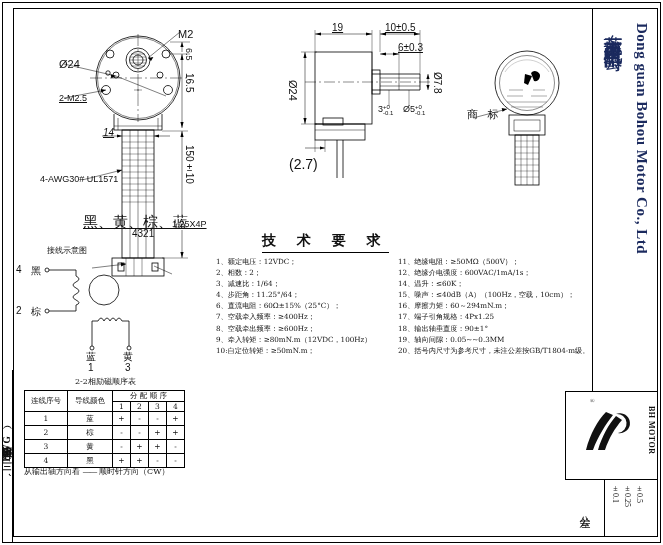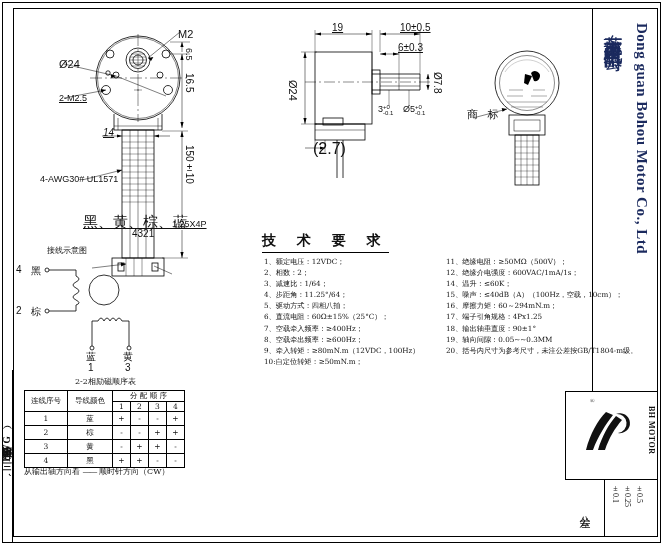--- a/index.html
+++ b/index.html
@@ -76,21 +76,21 @@
 
   
   .tech-title{
     position:absolute;left:262px;top:232px;font-size:14px;font-weight:bold;
     letter-spacing:8px;font-family:"DejaVu Serif",serif;
     border-bottom:1.5px solid #000;padding-bottom:2px;
   }
   .tech-col{position:absolute;font-size:7.2px;line-height:11.1px;font-family:"DejaVu Serif",serif;white-space:nowrap;}
   .tech-col.left{left:216px;top:256px;}
   .tech-col.right{left:398px;top:256px;}
-  .tech-col div{height:11.1px;margin-left:48px;}
+  .tech-col div{height:11.1px;}
 
   
   .wire-cap{position:absolute;left:47px;top:245px;font-size:8px;font-family:"DejaVu Serif",serif;}
 
   
   .seq-cap{position:absolute;left:75px;top:376px;font-size:8px;font-family:"DejaVu Serif",serif;}
   table.seq{
     position:absolute;left:24px;top:390px;border-collapse:collapse;
     font-size:7.5px;font-family:"DejaVu Serif",serif;
   }
@@ -277,25 +277,25 @@
       <line x1="20" y1="130" x2="40" y2="130" stroke-width="0.5"></line>
       <path d="M40 130 l-5 -1.6 l0 3.2 z" fill="#000" stroke="none"></path>
       <line x1="30" y1="122" x2="30" y2="134" stroke-width="0.4"></line>
       <line x1="40" y1="122" x2="40" y2="134" stroke-width="0.4"></line>
 
       <line x1="104" y1="72" x2="104" y2="88" stroke-width="0.4"></line>
       <line x1="124" y1="72" x2="124" y2="88" stroke-width="0.4"></line>
     </g>
   </svg>
   <span class="lbl u" style="left:332px;top:22px;font-size:10px;">19</span>
-  <span class="lbl u" style="left:385px;top:22px;font-size:10px;margin-left:15px;">10±0.5</span>
+  <span class="lbl u" style="left:385px;top:22px;font-size:10px;">10±0.5</span>
   <span class="lbl u" style="left:398px;top:42px;font-size:10px;">6±0.3</span>
   <span class="lbl" style="left:287px;top:80px;writing-mode:vertical-rl;font-size:11px;">Ø24</span>
   <span class="lbl" style="left:432px;top:72px;writing-mode:vertical-rl;font-size:10px;">Ø7.8</span>
-  <span class="lbl" style="left:289px;top:140px;font-size:16px;margin-left:24px;">(2.7)</span>
+  <span class="lbl" style="left:289px;top:156px;font-size:14px;">(2.7)</span>
   <span class="lbl" style="left:378px;top:104px;font-size:9px;">
     <span>3</span><span style="display:inline-block;vertical-align:middle;line-height:6px;font-size:6px;"><span>+0</span><br><span>-0.1</span></span>
   </span>
   <span class="lbl" style="left:403px;top:104px;font-size:9px;">
     <span>Ø5</span><span style="display:inline-block;vertical-align:middle;line-height:6px;font-size:6px;"><span>+0</span><br><span>-0.1</span></span>
   </span>
 
   <svg class="dwg" style="position:absolute;left:455px;top:40px;" width="130" height="145" viewBox="0 0 130 145">
     <g stroke="#000" fill="none" stroke-width="0.8">
       <circle cx="72" cy="43" r="32"></circle>
@@ -340,21 +340,20 @@
   </svg>
   <span class="lbl cn" style="left:467px;top:107px;font-size:11px;letter-spacing:3px;">商 标</span>
 
   <div class="tech-title">技 术 要 求</div>
 
   <div class="tech-col left">
     <div>1、额定电压：12VDC；</div>
     <div>2、相数：2；</div>
     <div>3、减速比：1/64；</div>
     <div>4、步距角：11.25°/64；</div>
-    <div>5、驱动方式：四相八拍；</div>
     <div>6、直流电阻：60Ω±15%（25°C）；</div>
     <div>7、空载牵入频率：≥400Hz；</div>
     <div>8、空载牵出频率：≥600Hz；</div>
     <div>9、牵入转矩：≥80mN.m（12VDC，100Hz）</div>
     <div>10:自定位转矩：≥50mN.m；</div>
   </div>
 
   <div class="tech-col right">
     <div>11、绝缘电阻：≥50MΩ（500V）；</div>
     <div>12、绝缘介电强度：600VAC/1mA/1s；</div>

